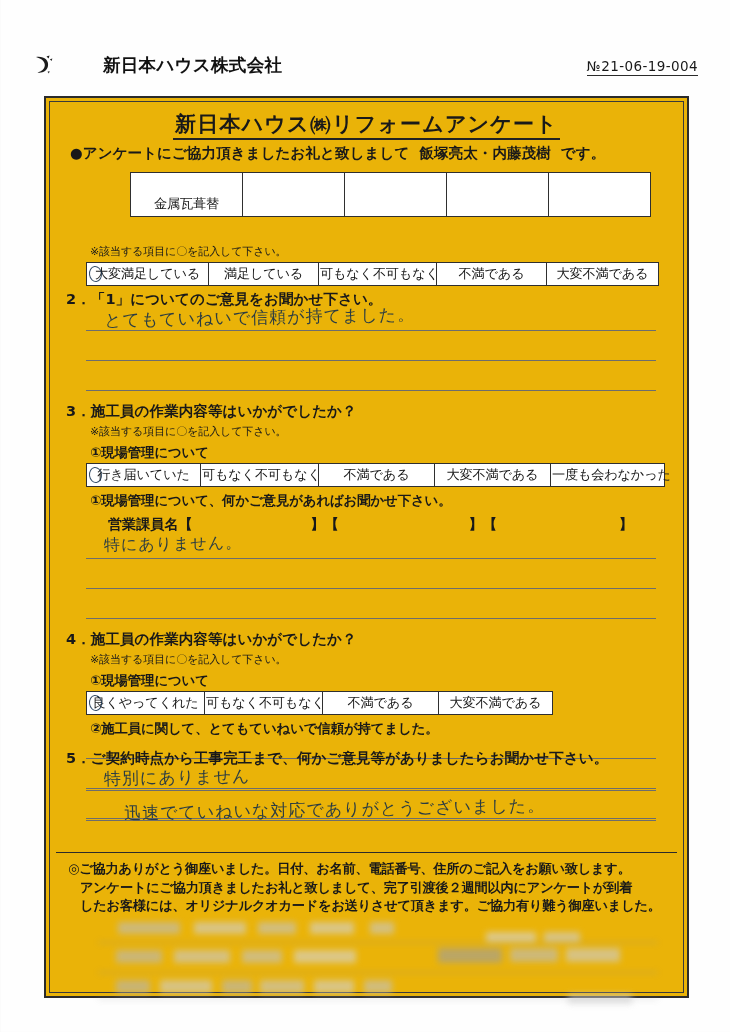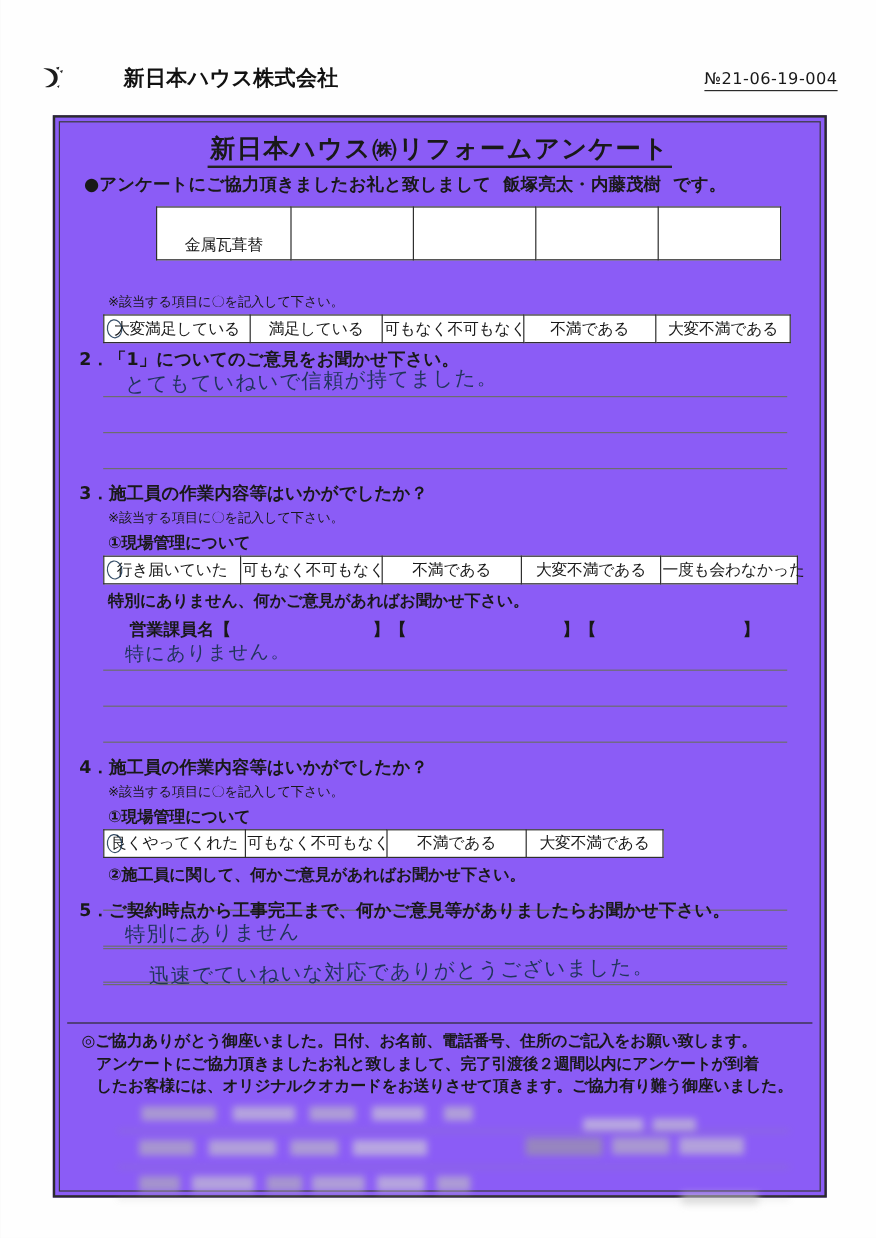--- a/index.html
+++ b/index.html
@@ -63,21 +63,21 @@
     font-family: "DejaVu Sans", "Liberation Sans", sans-serif;
     white-space: nowrap;
   }
 
   
   #frame {
     position: absolute;
     left: 44px; top: 96px;
     width: 645px; height: 902px;
     border: 2px solid #2b2b2b;
-    background: #8b5cf6;
+    background: #eab308;
   }
   #frame::before {
     content: "";
     position: absolute;
     inset: 3px;
     border: 1px solid #3a3a3a;
     pointer-events: none;
   }
   #frame-inner {
     position: absolute;
@@ -315,21 +315,21 @@
             <span>行き届いていた</span>
           </td>
           <td style="width:118px">可もなく不可もなく</td>
           <td style="width:116px">不満である</td>
           <td style="width:116px">大変不満である</td>
           <td style="width:114px">一度も会わなかった</td>
         </tr>
       </tbody>
         </table>
 
-      <div class="q-sub" style="left:44px; top:394px;">特別にありません、何かご意見があればお聞かせ下さい。</div>
+      <div class="q-sub" style="left:44px; top:394px;">①現場管理について、何かご意見があればお聞かせ下さい。</div>
 
       <div id="sales-row" style="left:62px; top:418px;">
         <span>営業課員名</span><span class="bk">【</span><span class="gap-a"></span><span class="bk">】</span><span class="bk">【</span><span class="gap-b"></span><span class="bk">】</span><span class="bk">【</span><span class="gap-c"></span><span class="bk">】</span>
       </div>
 
       <div class="rule" style="left:40px; top:460px; width:570px;"></div>
       <div class="rule" style="left:40px; top:490px; width:570px;"></div>
       <div class="rule" style="left:40px; top:520px; width:570px;"></div>
       <div class="hand small" style="left:58px; top:436px;">特にありません。</div>
 
@@ -346,21 +346,21 @@
             <span class="circle-mark"></span>
             <span>良くやってくれた</span>
           </td>
           <td style="width:118px">可もなく不可もなく</td>
           <td style="width:116px">不満である</td>
           <td style="width:114px">大変不満である</td>
         </tr>
       </tbody>
         </table>
 
-      <div class="q-sub" style="left:44px; top:622px;">②施工員に関して、何かご意見があればお聞かせ下さい。</div>
+      <div class="q-sub" style="left:44px; top:622px;">②施工員に関して、とてもていねいで信頼が持てました。</div>
 
       <div class="rule" style="left:40px; top:660px; width:570px;"></div>
       <div class="rule" style="left:40px; top:690px; width:570px;"></div>
       <div class="rule" style="left:40px; top:720px; width:570px;"></div>
       <div class="hand small" style="left:58px; top:636px;"></div>
 
       <div class="q-head" style="left:20px; top:651px;">
         <span>5．</span><span>ご契約時点から工事完工まで、何かご意見等がありましたらお聞かせ下さい。</span>
       </div>
 

